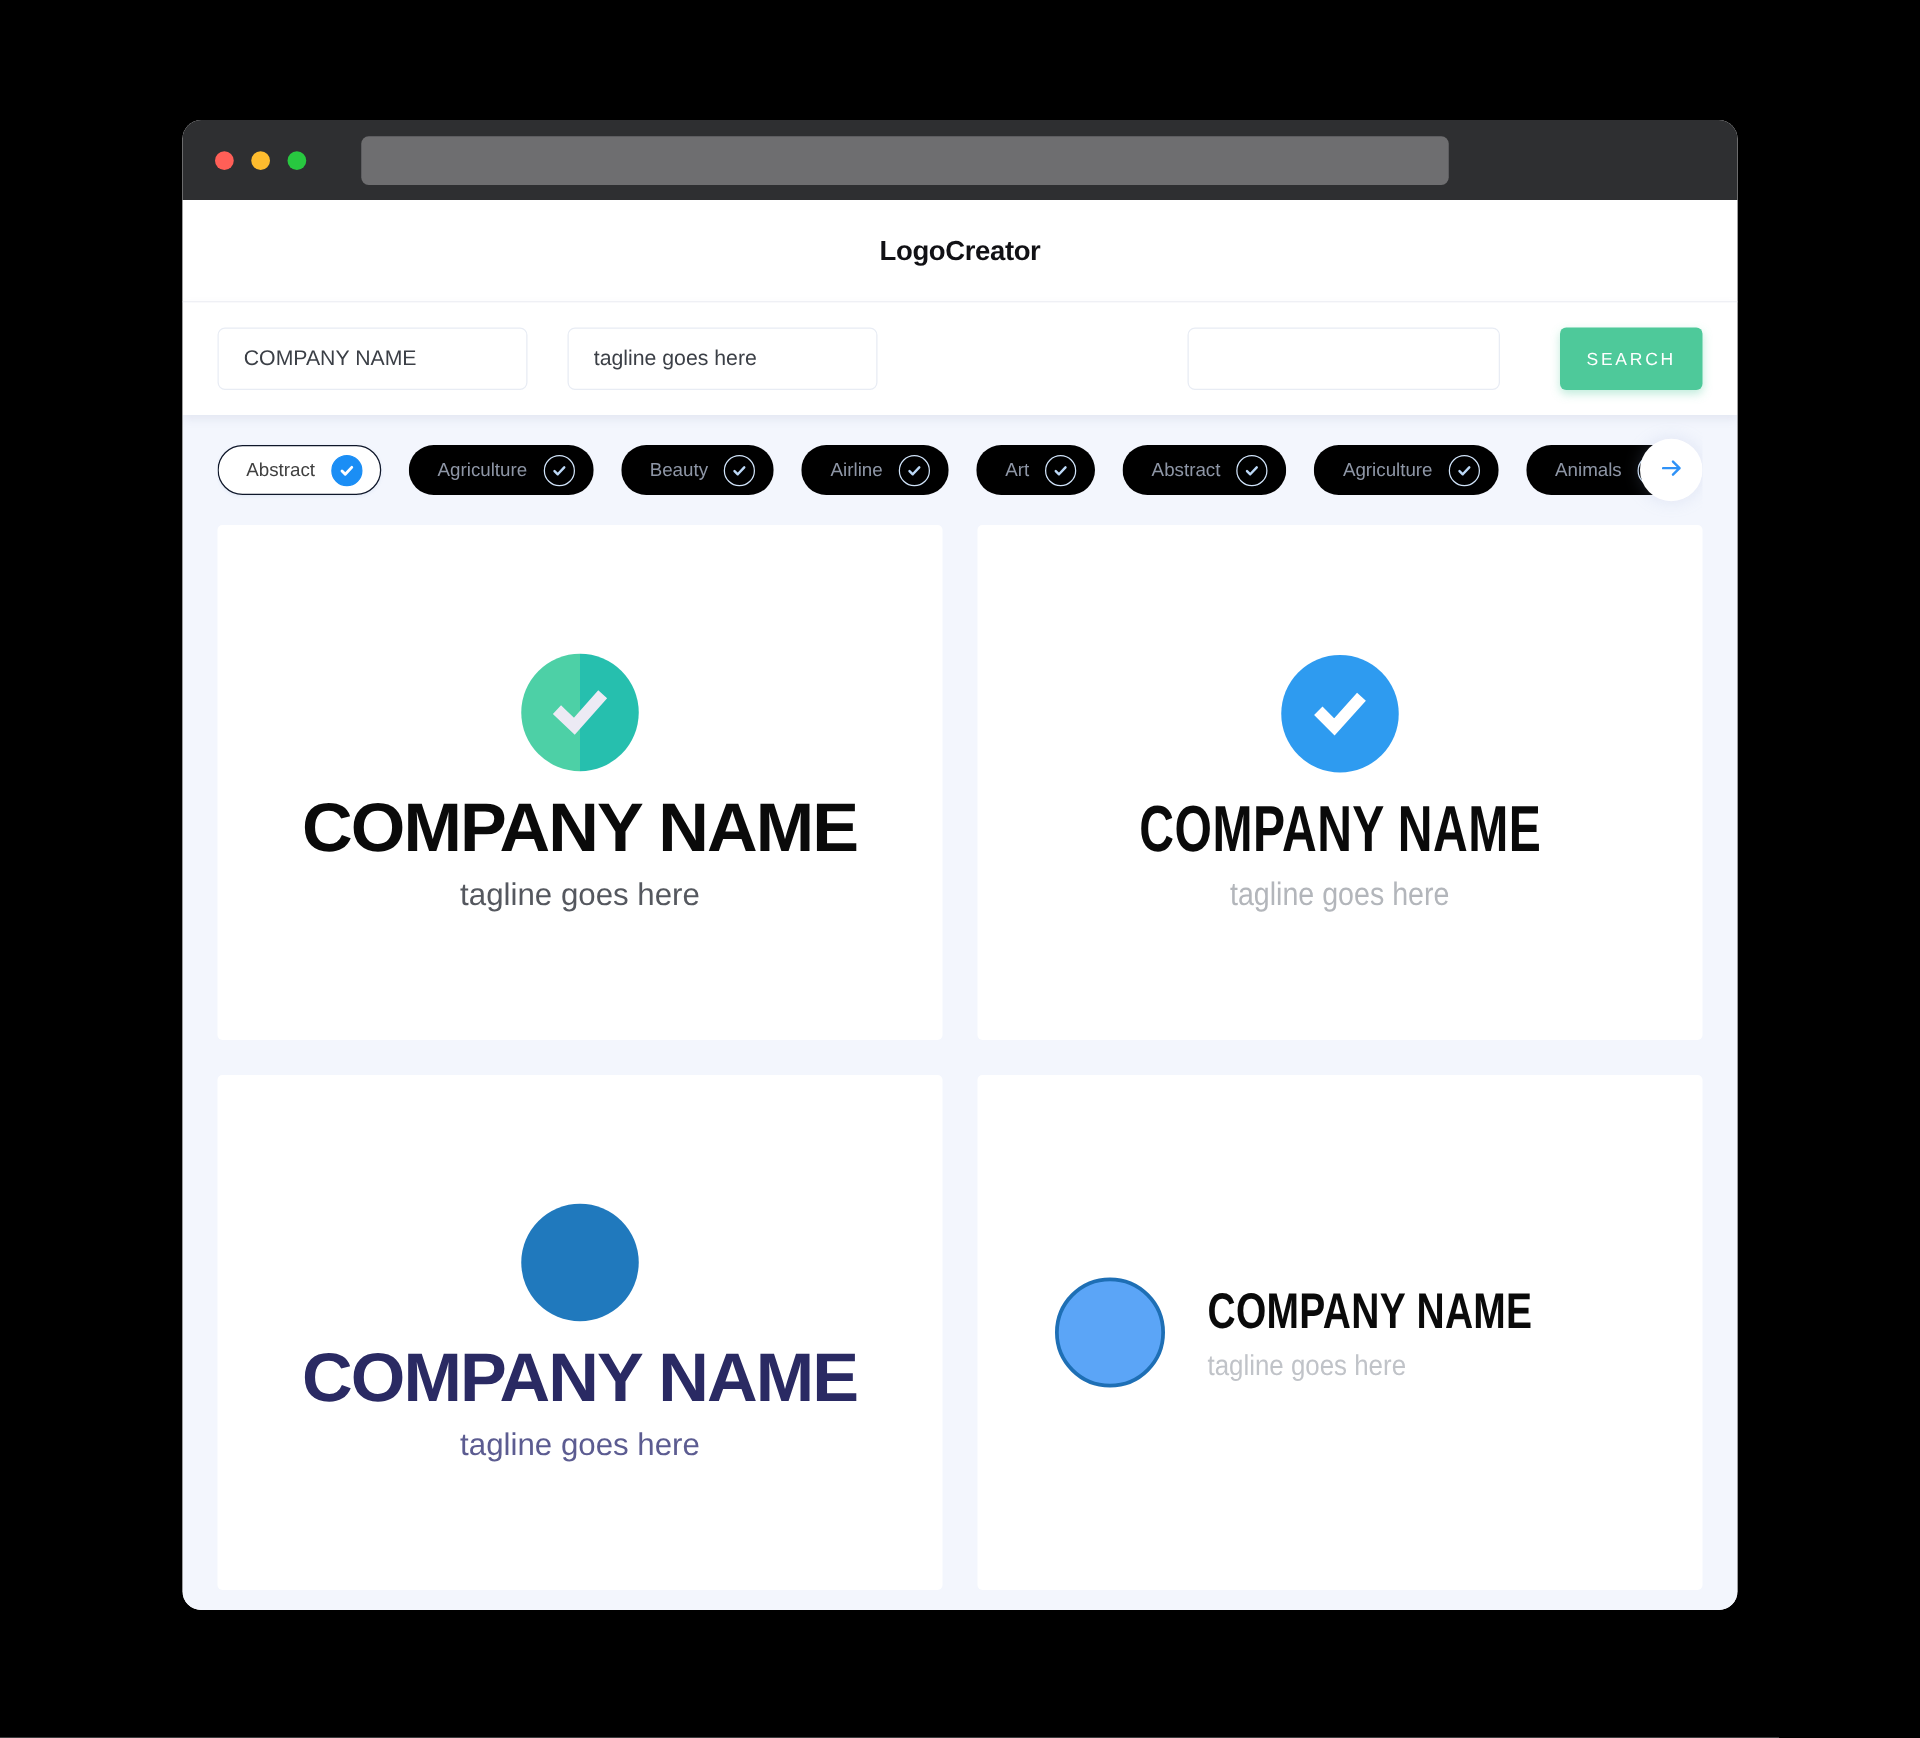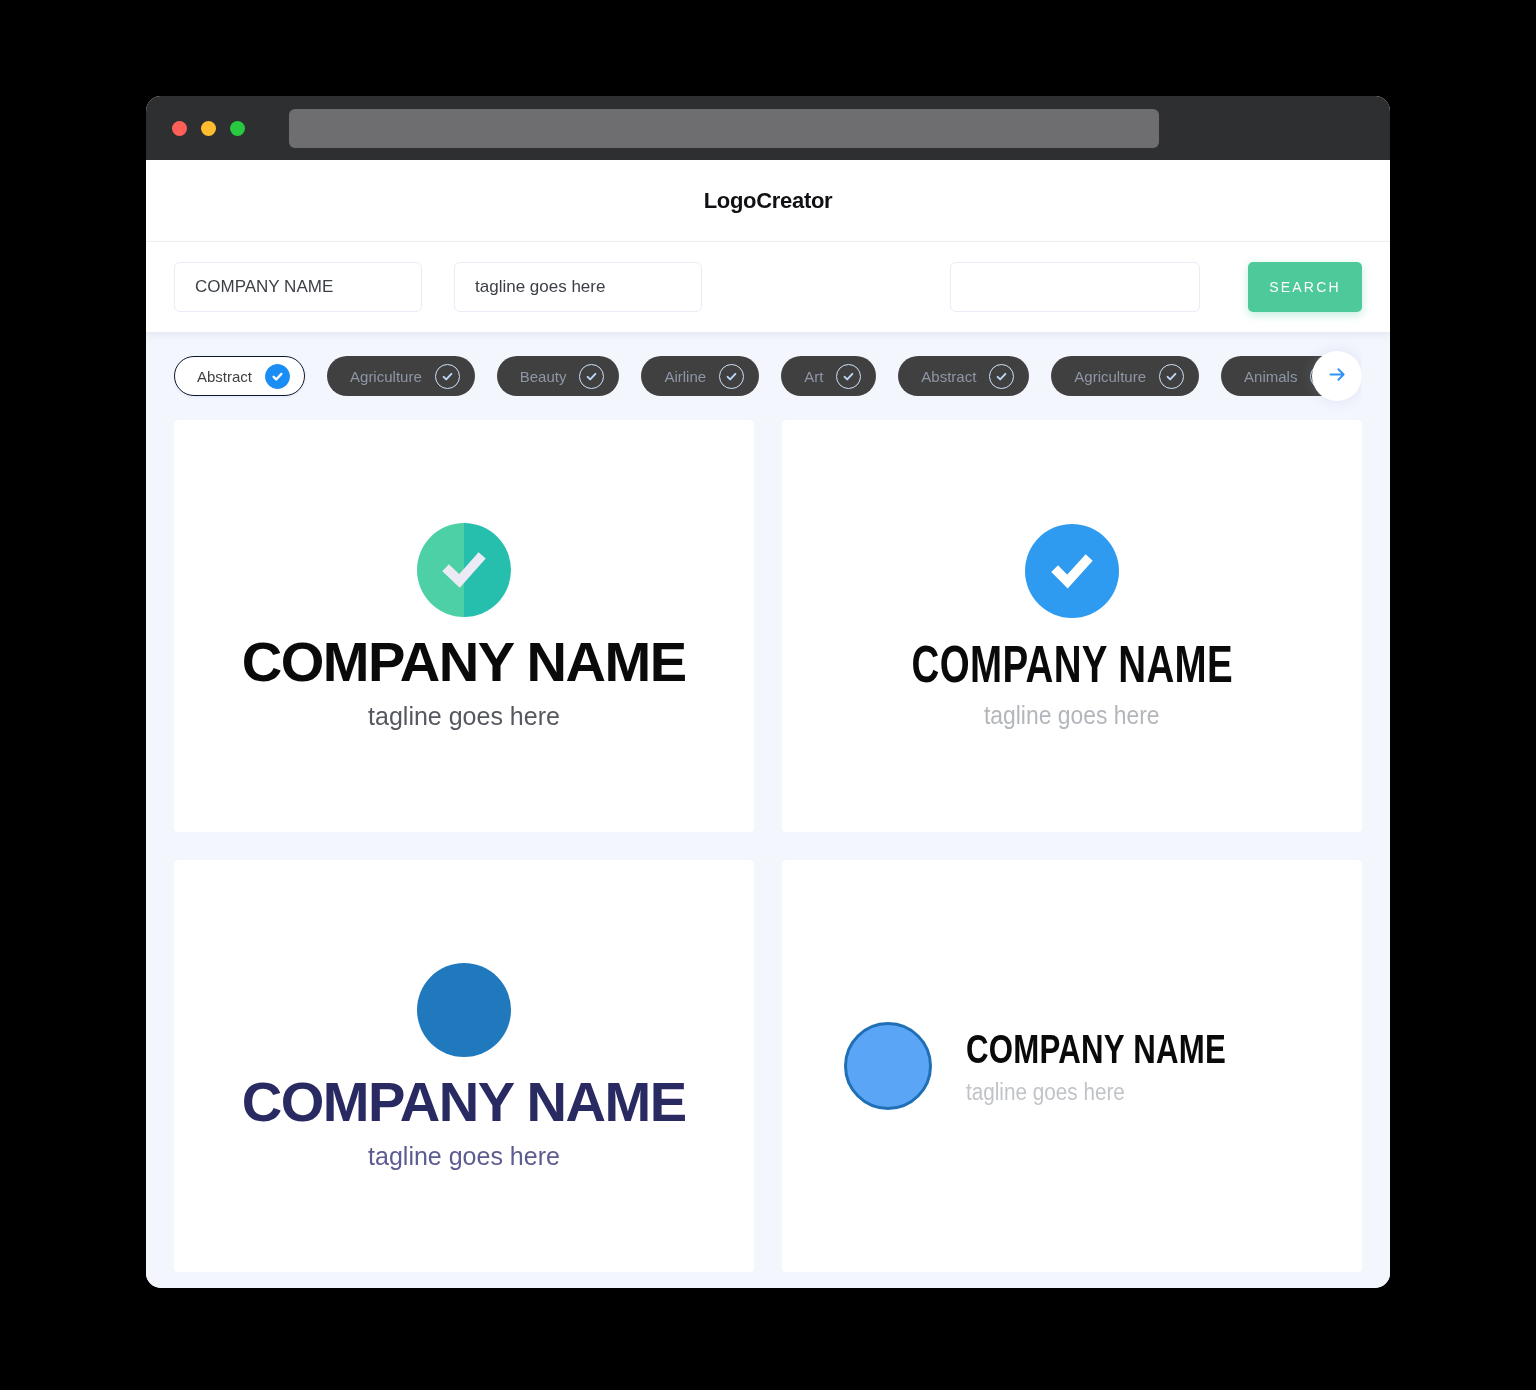--- a/index.html
+++ b/index.html
@@ -123,21 +123,21 @@
     overflow: hidden;
   }
 
   .chip {
     display: flex;
     align-items: center;
     gap: 13px;
     height: 40px;
     padding: 0 14px 0 22px;
     border-radius: 22px;
-    background: #404040;
+    background: #000000;
     border: 1px solid transparent;
     margin-right: 22px;
     font-size: 15px;
     color: #8e96a6;
     cursor: pointer;
     white-space: nowrap;
     flex: none;
   }
   .chip.selected {
     background: #ffffff;

